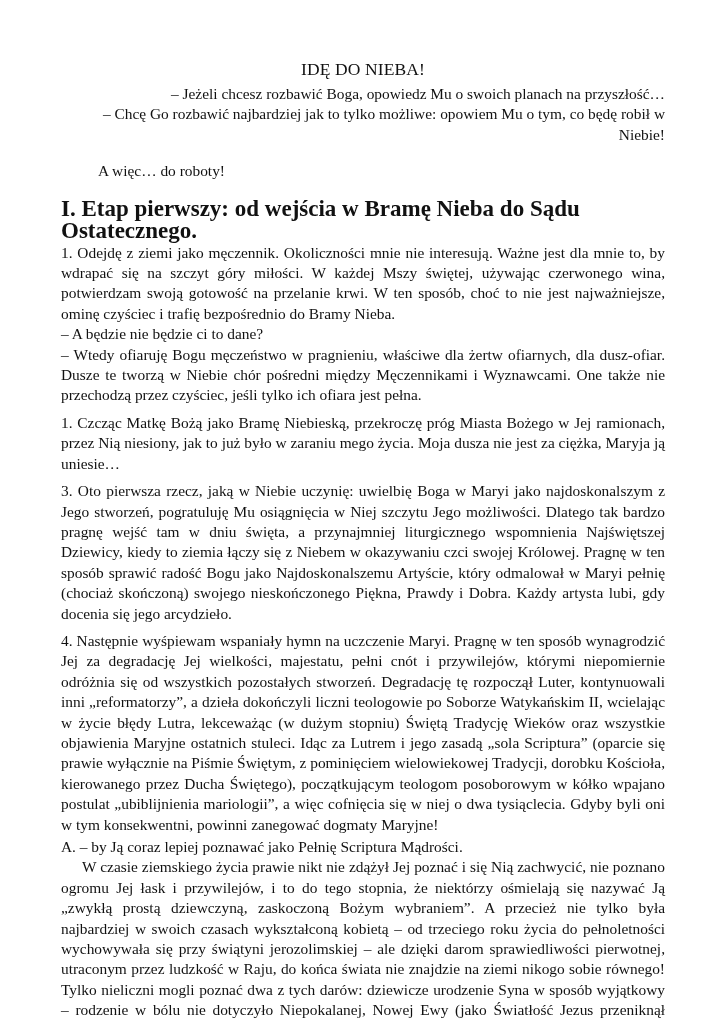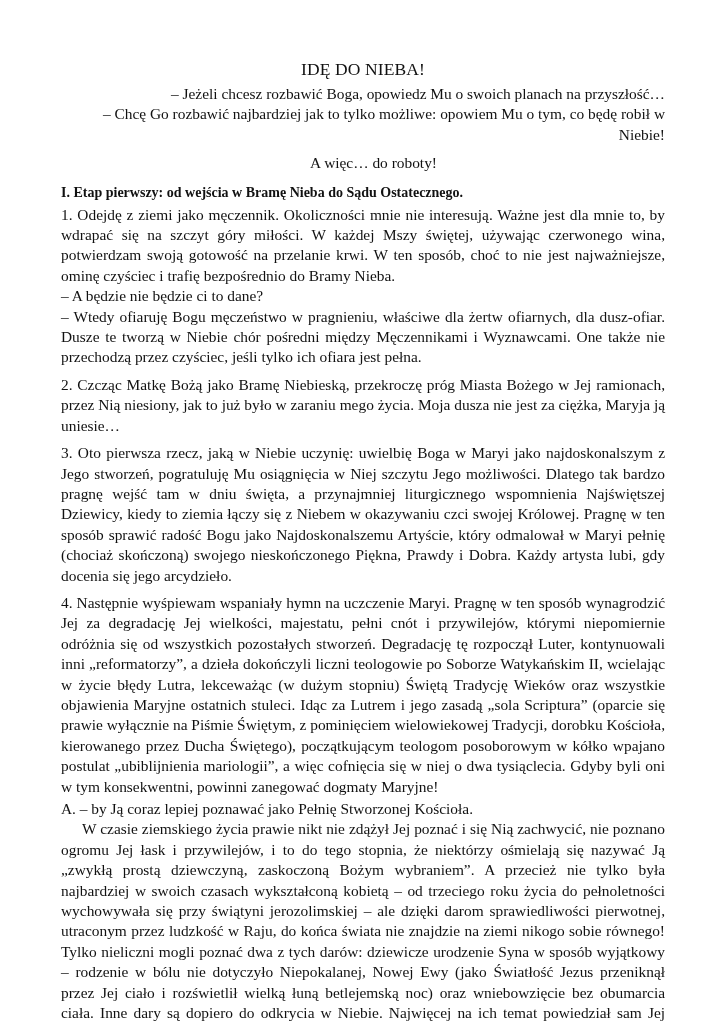--- a/index.html
+++ b/index.html
@@ -7,23 +7,23 @@
   .page {
     position:absolute; left:61px; top:58px; width:604px;
     font-family:"Liberation Serif", "DejaVu Serif", serif;
     color:#111111; font-size:15.4px; line-height:20.4px;
   }
   .title {
     text-align:center; font-weight:normal; font-size:17.5px; line-height:22px;
     margin:0 0 4px 0; letter-spacing:0.1px;
   }
   .line { margin:0; text-align:right; }
-  .indent-line { margin:8px; padding-left:21px;text-align:center; }
+  .indent-line { margin:16px; padding-left:21px; }
   .heading {
-    font-weight:bold; font-size:14px; line-height:22px;
+    font-weight:bold; font-size:23px; line-height:22px;
     margin:4px 0 1px 0;
   }
   .para { margin:0; text-align:justify; }
   .para.gap { margin-top:7px; }
   .first-indent { text-indent:21px; }
 </style>
 </head>
 <body>
 
 <div class="page">
@@ -32,22 +32,22 @@
   <p class="line">– Jeżeli chcesz rozbawić Boga, opowiedz Mu o swoich planach na przyszłość…</p>
   <p class="line">– Chcę Go rozbawić najbardziej jak to tylko możliwe: opowiem Mu o tym, co będę robił w Niebie!</p>
   <p class="indent-line">A więc… do roboty!</p>
 
   <h2 class="heading">I. Etap pierwszy: od wejścia w Bramę Nieba do Sądu Ostatecznego.</h2>
 
   <p class="para">1. Odejdę z ziemi jako męczennik. Okoliczności mnie nie interesują. Ważne jest dla mnie to, by wdrapać się na szczyt góry miłości. W każdej Mszy świętej, używając czerwonego wina, potwierdzam swoją gotowość na przelanie krwi. W ten sposób, choć to nie jest najważniejsze, ominę czyściec i trafię bezpośrednio do Bramy Nieba.</p>
   <p class="para">– A będzie nie będzie ci to dane?</p>
   <p class="para">– Wtedy ofiaruję Bogu męczeństwo w pragnieniu, właściwe dla żertw ofiarnych, dla dusz-ofiar. Dusze te tworzą w Niebie chór pośredni między Męczennikami i Wyznawcami. One także nie przechodzą przez czyściec, jeśli tylko ich ofiara jest pełna.</p>
 
-  <p class="para gap">2. Czcząc Matkę Bożą jako Bramę Niebieską, przekroczę próg Miasta Bożego w Jej ramionach, przez Nią niesiony, jak to już było w zaraniu mego życia. Moja dusza nie jest za ciężka, Maryja ją uniesie…</p>
+  <p class="para gap">1. Czcząc Matkę Bożą jako Bramę Niebieską, przekroczę próg Miasta Bożego w Jej ramionach, przez Nią niesiony, jak to już było w zaraniu mego życia. Moja dusza nie jest za ciężka, Maryja ją uniesie…</p>
 
   <p class="para gap">3. Oto pierwsza rzecz, jaką w Niebie uczynię: uwielbię Boga w Maryi jako najdoskonalszym z Jego stworzeń, pogratuluję Mu osiągnięcia w Niej szczytu Jego możliwości. Dlatego tak bardzo pragnę wejść tam w dniu święta, a przynajmniej liturgicznego wspomnienia Najświętszej Dziewicy, kiedy to ziemia łączy się z Niebem w okazywaniu czci swojej Królowej. Pragnę w ten sposób sprawić radość Bogu jako Najdoskonalszemu Artyście, który odmalował w Maryi pełnię (chociaż skończoną) swojego nieskończonego Piękna, Prawdy i Dobra. Każdy artysta lubi, gdy docenia się jego arcydzieło.</p>
 
   <p class="para gap">4. Następnie wyśpiewam wspaniały hymn na uczczenie Maryi. Pragnę w ten sposób wynagrodzić Jej za degradację Jej wielkości, majestatu, pełni cnót i przywilejów, którymi niepomiernie odróżnia się od wszystkich pozostałych stworzeń. Degradację tę rozpoczął Luter, kontynuowali inni „reformatorzy”, a dzieła dokończyli liczni teologowie po Soborze Watykańskim II, wcielając w życie błędy Lutra, lekceważąc (w dużym stopniu) Świętą Tradycję Wieków oraz wszystkie objawienia Maryjne ostatnich stuleci. Idąc za Lutrem i jego zasadą „sola Scriptura” (oparcie się prawie wyłącznie na Piśmie Świętym, z pominięciem wielowiekowej Tradycji, dorobku Kościoła, kierowanego przez Ducha Świętego), początkującym teologom posoborowym w kółko wpajano postulat „ubiblijnienia mariologii”, a więc cofnięcia się w niej o dwa tysiąclecia. Gdyby byli oni w tym konsekwentni, powinni zanegować dogmaty Maryjne!</p>
 
-  <p class="para" style="margin-top:2px;">A. – by Ją coraz lepiej poznawać jako Pełnię Stworzonej Kościoła.</p>
+  <p class="para" style="margin-top:2px;">A. – by Ją coraz lepiej poznawać jako Pełnię Scriptura Mądrości.</p>
   <p class="para first-indent">W czasie ziemskiego życia prawie nikt nie zdążył Jej poznać i się Nią zachwycić, nie poznano ogromu Jej łask i przywilejów, i to do tego stopnia, że niektórzy ośmielają się nazywać Ją „zwykłą prostą dziewczyną, zaskoczoną Bożym wybraniem”. A przecież nie tylko była najbardziej w swoich czasach wykształconą kobietą – od trzeciego roku życia do pełnoletności wychowywała się przy świątyni jerozolimskiej – ale dzięki darom sprawiedliwości pierwotnej, utraconym przez ludzkość w Raju, do końca świata nie znajdzie na ziemi nikogo sobie równego! Tylko nieliczni mogli poznać dwa z tych darów: dziewicze urodzenie Syna w sposób wyjątkowy – rodzenie w bólu nie dotyczyło Niepokalanej, Nowej Ewy (jako Światłość Jezus przeniknął przez Jej ciało i rozświetlił wielką łuną betlejemską noc) oraz wniebowzięcie bez obumarcia ciała. Inne dary są dopiero do odkrycia w Niebie. Najwięcej na ich temat powiedział sam Jej Boski Syn włoskiej mistyczce Marii Valtorcie. Spisany przez nią „Poemat Boga-Człowieka” będzie dopiero odkryty i doceniony przez cały Odnowiony Kościół.</p>
 
 </div>
 
 </body></html>

